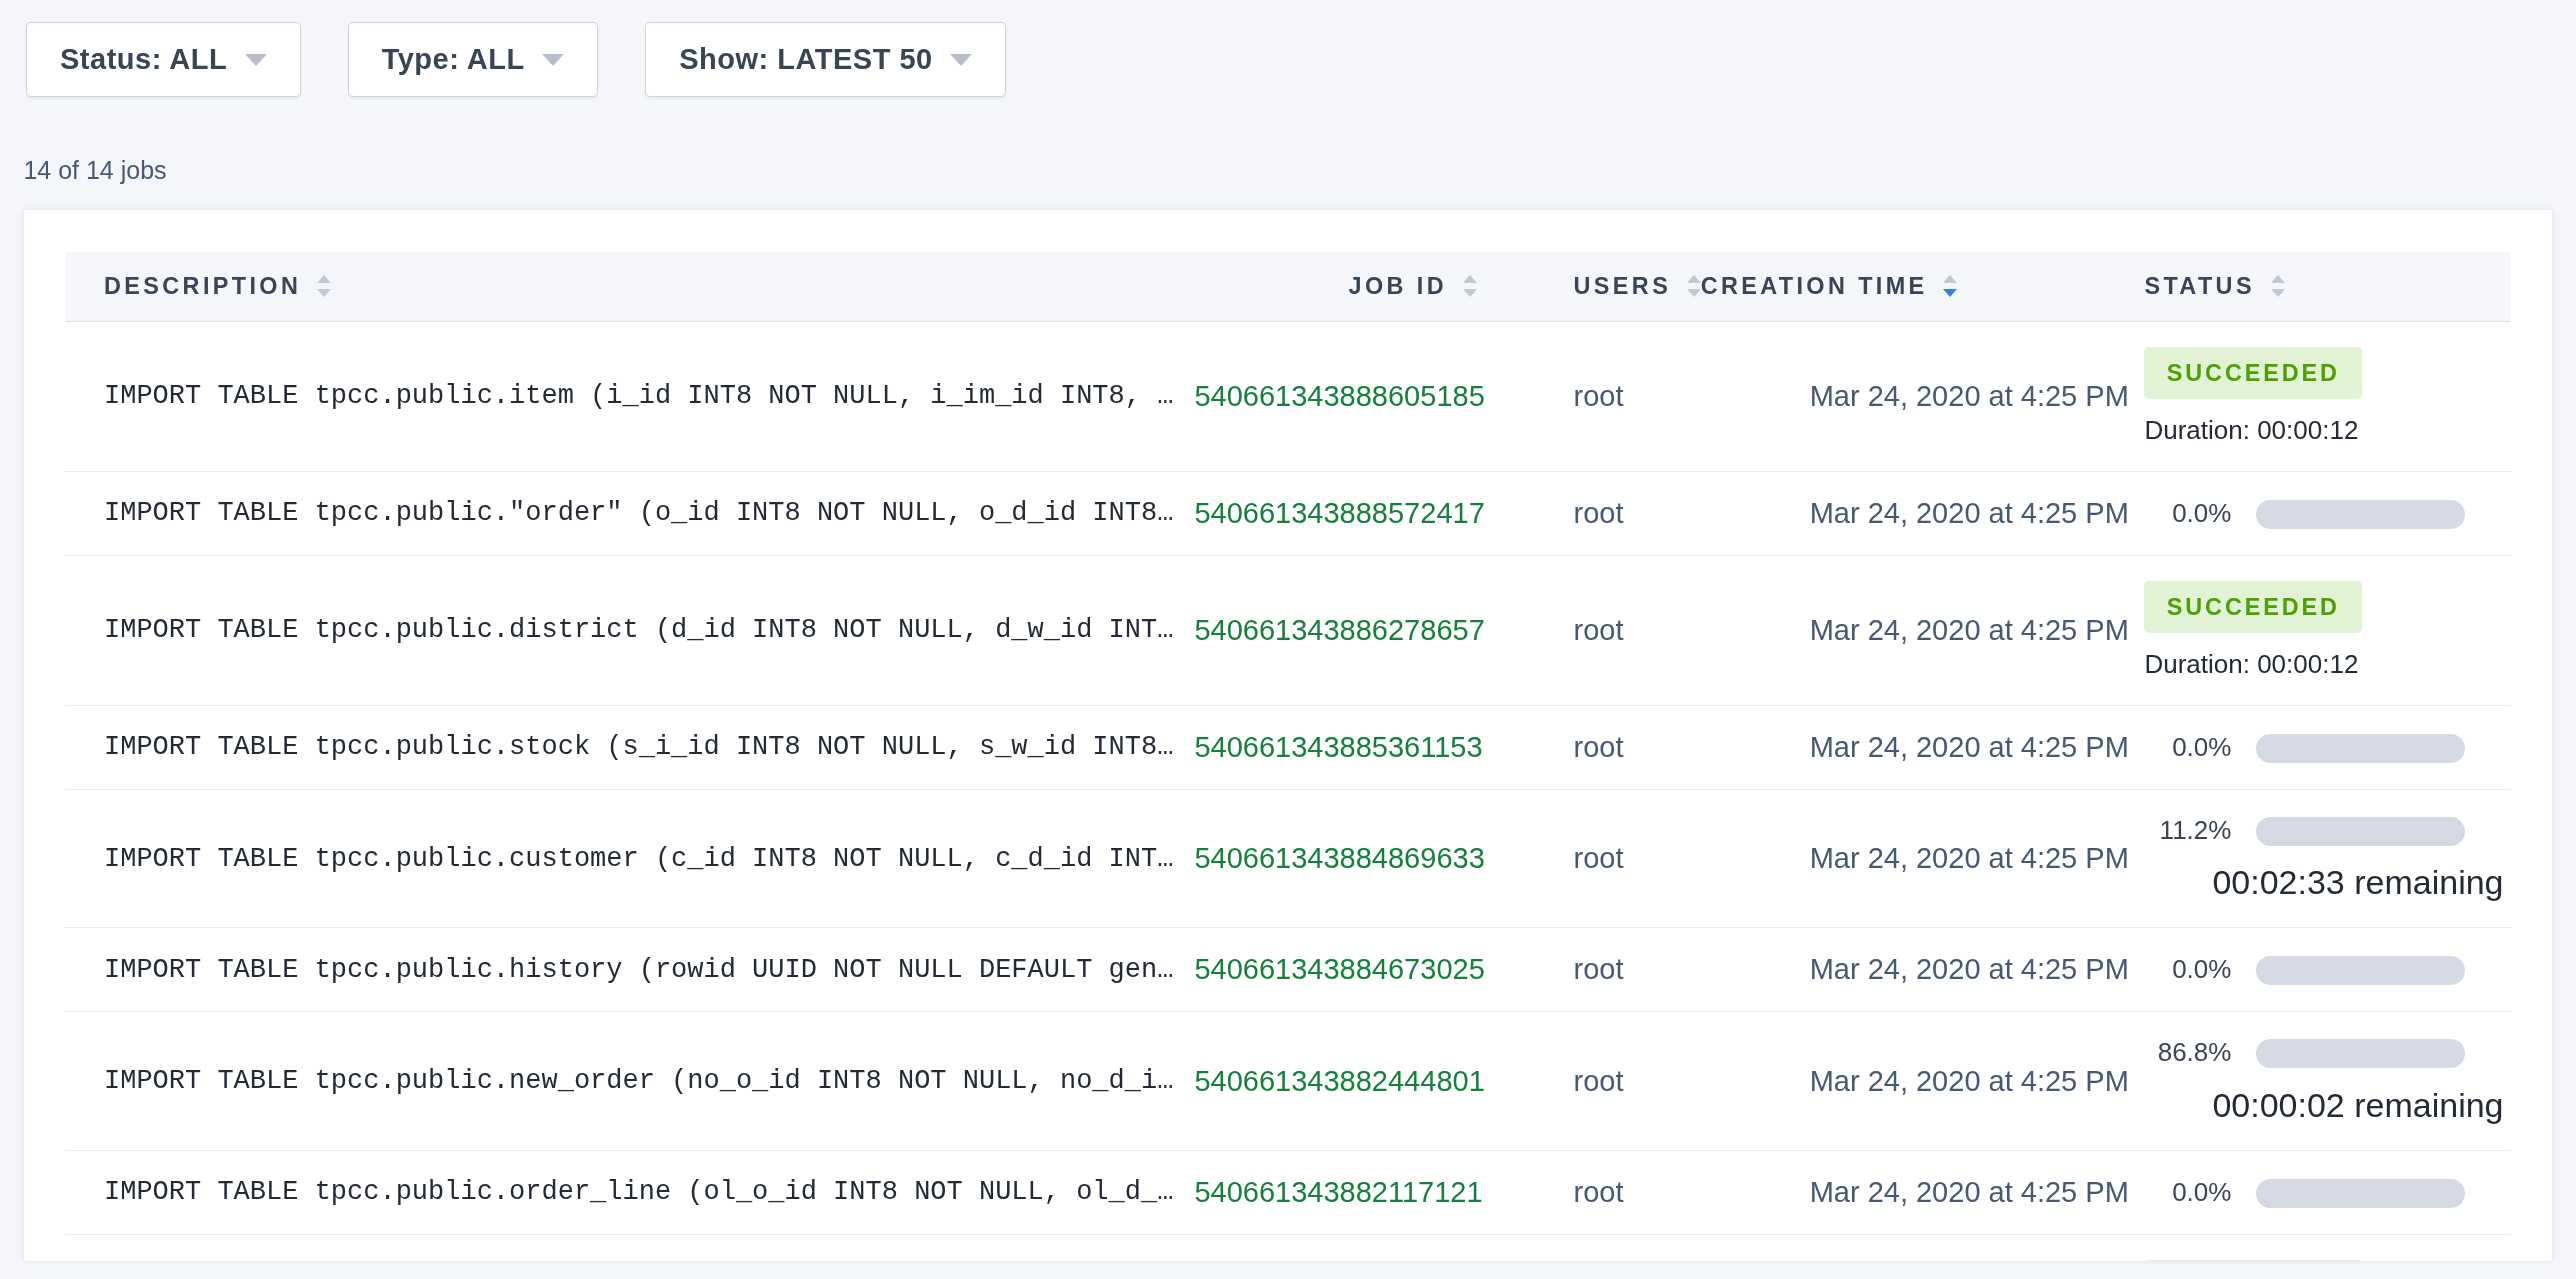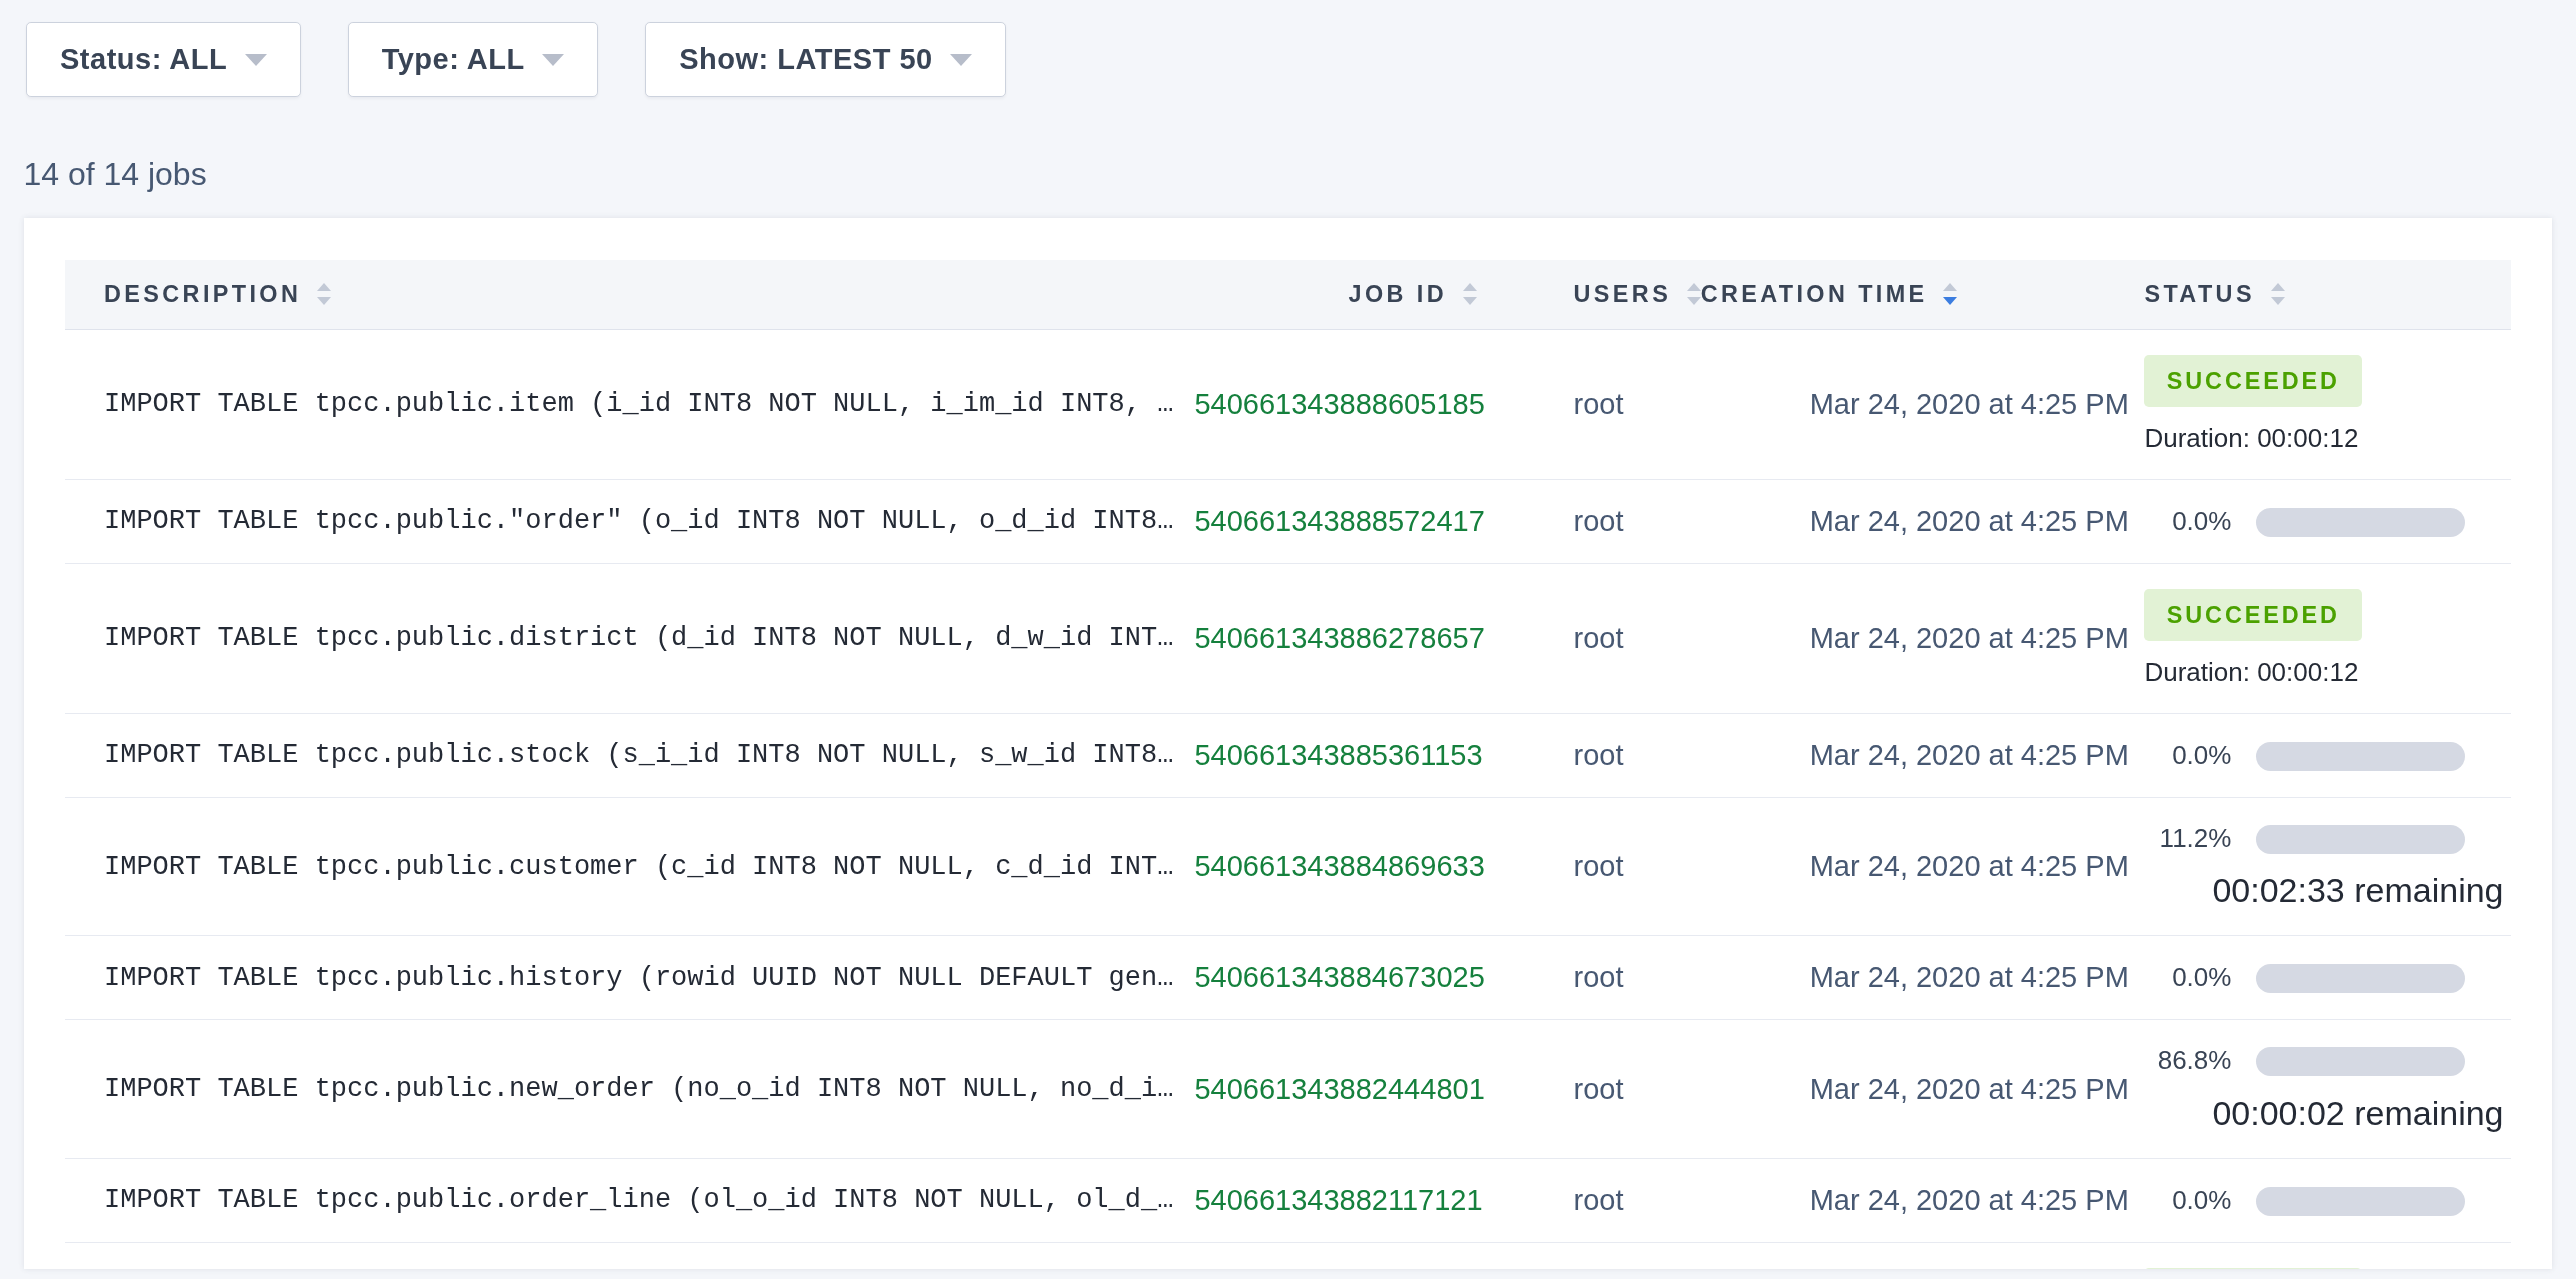--- a/index.html
+++ b/index.html
@@ -31,21 +31,21 @@
   }
   .chevron-down {
     width:0; height:0; margin-left:17.5px;
     border-left:11.7px solid transparent;
     border-right:11.7px solid transparent;
     border-top:12.7px solid #b7bdca;
   }
 
   .jobs-count {
     margin:59px 0 0 23.4px;
-    font-size:32px; color:#475872;
+    font-size:25px; color:#475872;
   }
 
   
   .panel {
     margin:25px 24px 0 24px;
     background:#ffffff;
     box-shadow:0 0 5.8px rgba(60,70,90,0.12);
     padding:42px 41px 16px 41px;
     height:1051px;
     overflow:hidden;

